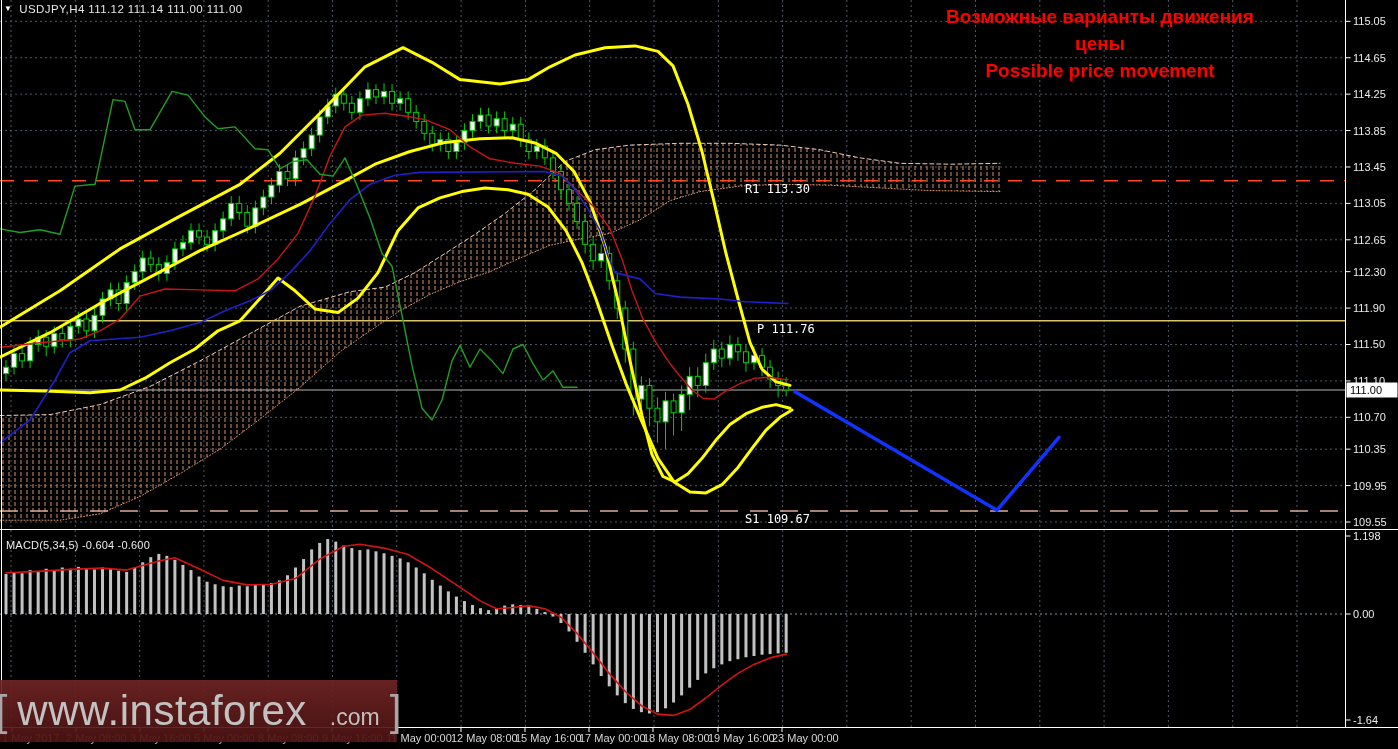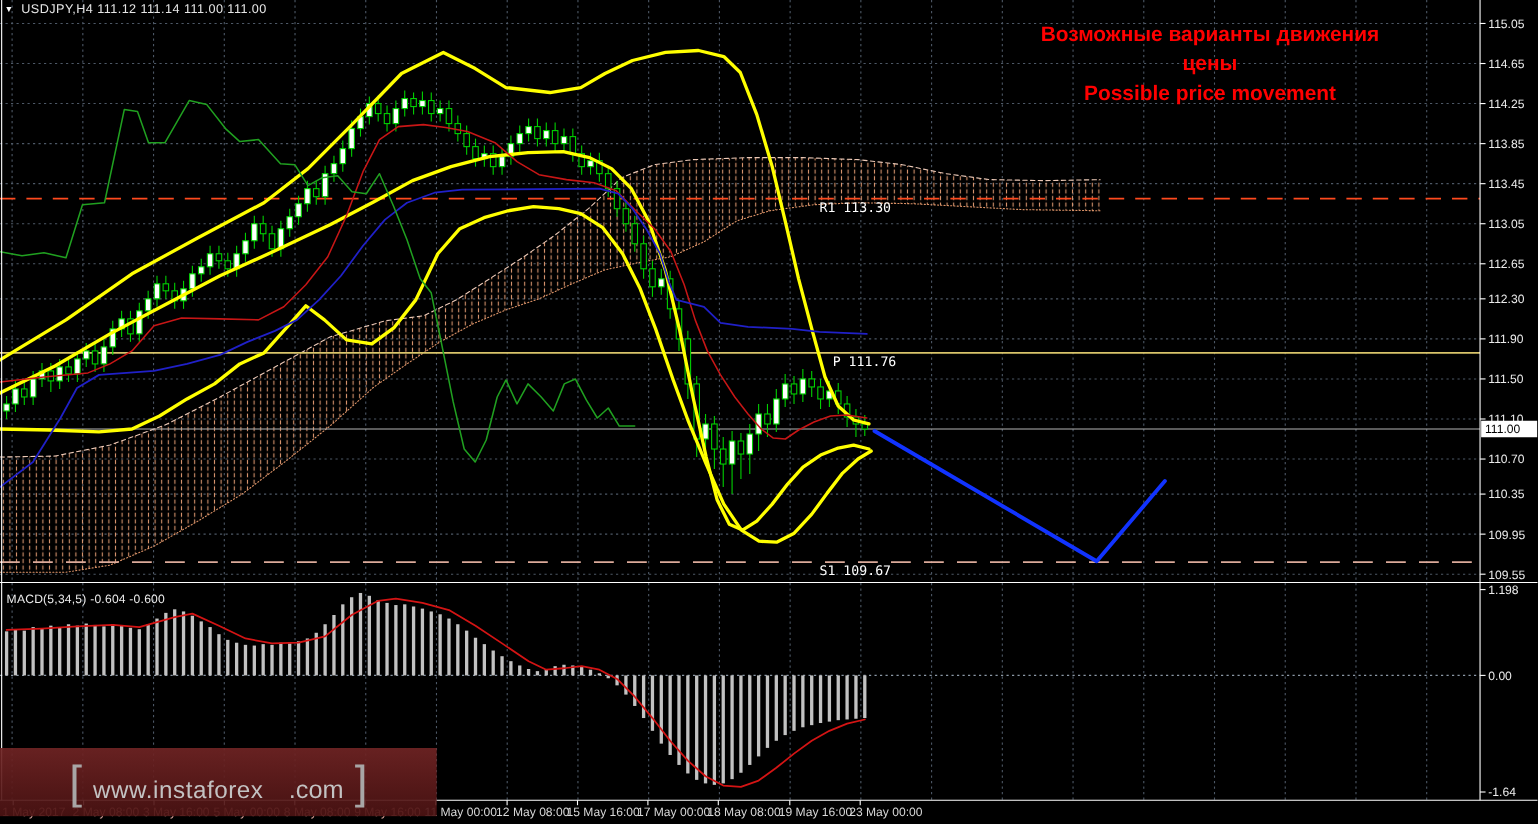--- a/index.html
+++ b/index.html
@@ -3,29 +3,29 @@
 <meta charset="utf-8">
 <style>
   html,body{margin:0;padding:0;background:#000;}
   #stage{position:relative;width:1398px;height:749px;background:#000;overflow:hidden;
          font-family:"Liberation Sans",sans-serif;}
   #chart-svg{position:absolute;left:0;top:0;z-index:1;}
   .overlay{position:absolute;z-index:3;pointer-events:none;}
   #title-bar{left:4px;top:3px;display:flex;align-items:center;gap:7px;color:#e6e6e6;
              font-size:11.5px;letter-spacing:.4px;pointer-events:auto;cursor:pointer;}
   #title-bar .tri{color:#ffffff;font-size:8px;line-height:10px;}
-  #annotation{left:920px;top:18px;width:360px;text-align:center;font-weight:bold;
+  #annotation{left:920px;top:3px;width:360px;text-align:center;font-weight:bold;
               font-size:19px;line-height:27px;}
   #macd-label{left:6px;top:539px;color:#ececec;font-size:11px;letter-spacing:.2px;}
   #watermark{left:0;top:680px;width:397px;height:62px;z-index:2;
              background:linear-gradient(180deg,rgba(112,36,36,.92),rgba(76,19,19,.92));
              display:flex;align-items:center;justify-content:center;}
   #watermark .wrap{display:flex;align-items:baseline;color:#c3c2c2;}
   #watermark .br{font-size:42px;font-weight:300;color:#a8a6a6;padding:0 10px;}
-  #watermark .main{font-size:22px;letter-spacing:.5px;}
+  #watermark .main{font-size:42px;letter-spacing:.5px;}
   #watermark .tld{font-size:23px;margin-left:23px;}
 </style>
 </head>
 <body>
 
 <div id="stage">
   <svg id="chart-svg" width="1398" height="749">
       <defs>
         <pattern id="kumo" width="6" height="6" patternUnits="userSpaceOnUse">
           <path d="M3 0 V6" stroke="#e09a72" stroke-width="1" stroke-dasharray="2,2"></path>

